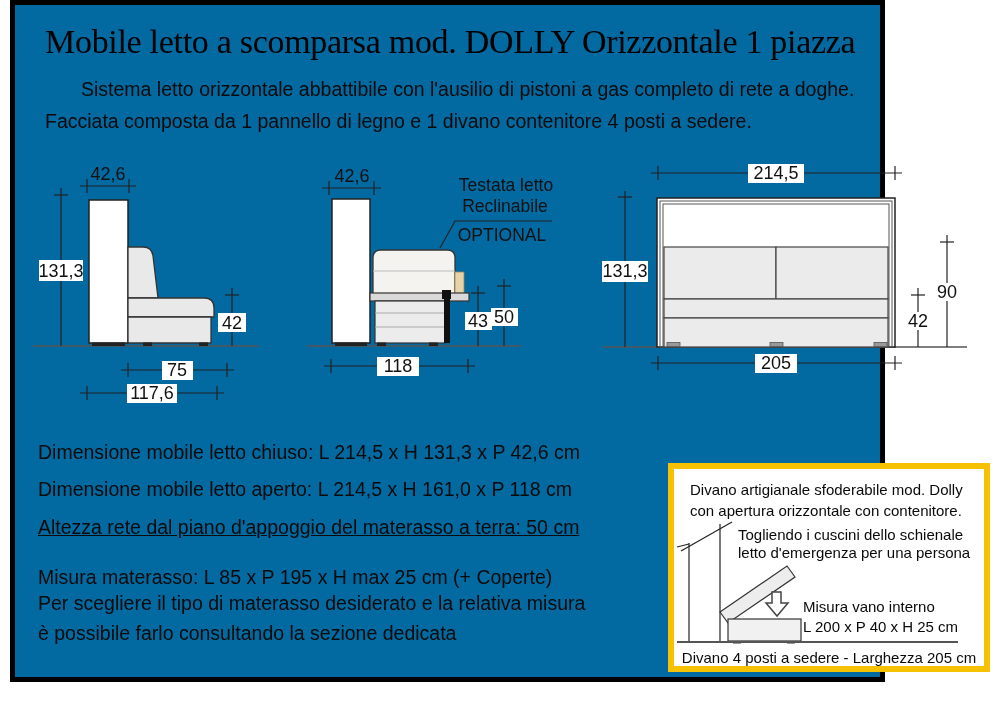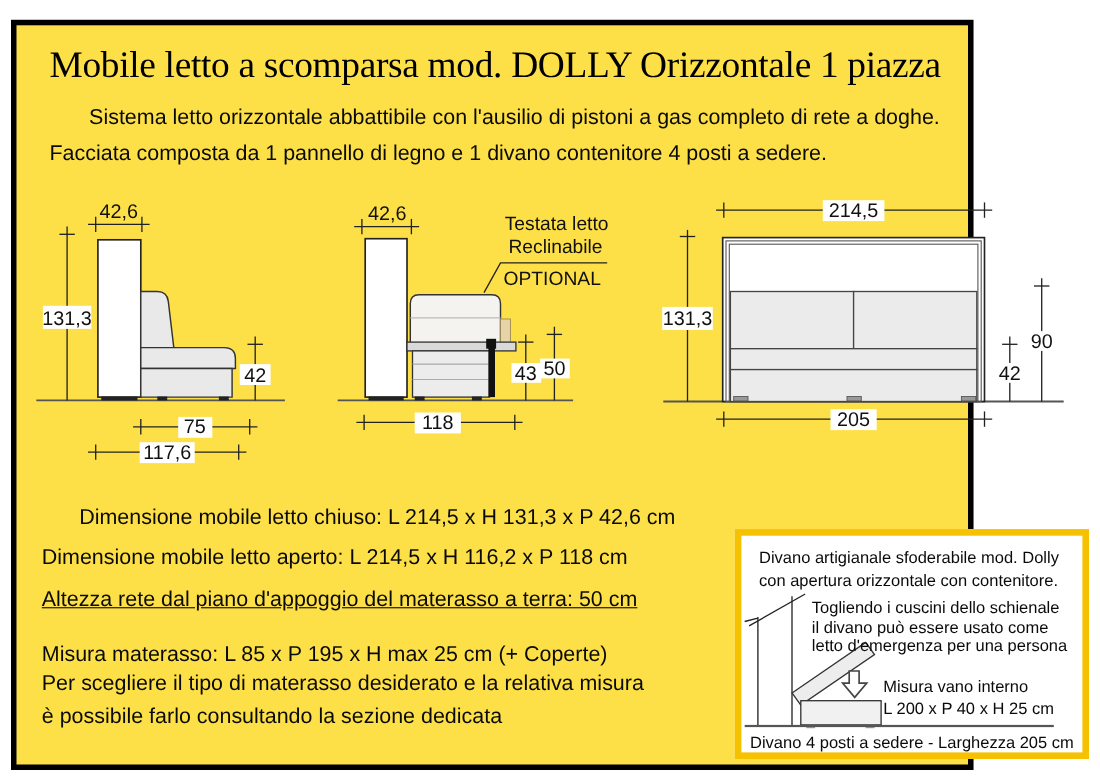--- a/index.html
+++ b/index.html
@@ -1,19 +1,19 @@
 <!DOCTYPE html>
 <html><head>
 <meta charset="utf-8">
 <style>
   html,body{margin:0;padding:0;background:#fff;}
   .page{position:relative;width:1000px;height:712px;background:#fff;overflow:hidden;
         font-family:"Liberation Sans",sans-serif;color:#000;}
-  .frame{position:absolute;left:10px;top:18px;width:875px;height:682px;
-         border:5px solid #000;box-sizing:border-box;background:#fde047;}
+  .frame{position:absolute;left:10px;top:0;width:875px;height:682px;
+         border:5px solid #000;box-sizing:border-box;background:#0369a1;}
   .abs{position:absolute;}
   .title{left:30px;top:18px;font-family:"Liberation Serif",serif;font-size:34px;
          font-weight:normal;white-space:nowrap;letter-spacing:-0.3px;}
   .intro{left:30px;font-size:19.5px;white-space:nowrap;color:#0a0a0a;}
   .spec{left:23px;font-size:19.5px;white-space:nowrap;color:#0a0a0a;}
   svg{position:absolute;overflow:visible;}
   .dim-text{font-family:"Liberation Sans",sans-serif;font-size:18px;fill:#111;}
   .note-text{font-family:"Liberation Sans",sans-serif;font-size:17.5px;fill:#111;}
   .ln{stroke:#222;stroke-width:1.2;fill:none;}
   .ground{stroke:#555;stroke-width:1.6;fill:none;}
@@ -162,22 +162,22 @@
         <text class="dim-text" x="913" y="326" text-anchor="middle" dominant-baseline="central">42</text>
 
         <line class="ln" x1="646" y1="368" x2="897" y2="368"></line>
         <line class="ln" x1="653" y1="361" x2="653" y2="375"></line>
         <line class="ln" x1="890" y1="361" x2="890" y2="375"></line>
         <rect x="750" y="359" width="42" height="19" fill="#fff"></rect>
         <text class="dim-text" x="771" y="368" text-anchor="middle" dominant-baseline="central">205</text>
       </g>
     </svg>
 
-    <div class="abs spec" style="top:436px;margin-left:34px;">Dimensione mobile letto chiuso: L 214,5 x H 131,3 x P 42,6 cm</div>
-    <div class="abs spec" style="top:473px;">Dimensione mobile letto aperto: L 214,5 x H 116,2 x P 118 cm</div>
+    <div class="abs spec" style="top:436px;">Dimensione mobile letto chiuso: L 214,5 x H 131,3 x P 42,6 cm</div>
+    <div class="abs spec" style="top:473px;">Dimensione mobile letto aperto: L 214,5 x H 161,0 x P 118 cm</div>
     <div class="abs spec" style="top:511px;text-decoration:underline;">Altezza rete dal piano d'appoggio del materasso a terra: 50 cm</div>
     <div class="abs spec" style="top:549px;margin-top:12px;">Misura materasso: L 85 x P 195 x H max 25 cm (+ Coperte)</div>
     <div class="abs spec" style="top:587px;">Per scegliere il tipo di materasso desiderato e la relativa misura</div>
     <div class="abs spec" style="top:617px;">è possibile farlo consultando la sezione dedicata</div>
 
     <div class="abs info-box" style="border-color: rgb(246, 193, 1);">
       <div class="txt heading">
         <div>Divano artigianale sfoderabile mod. Dolly</div>
         <div>con apertura orizzontale con contenitore.</div>
       </div>
@@ -189,21 +189,20 @@
         <line class="ln" x1="714" y1="529" x2="714" y2="646" stroke-width="1.4"></line>
         <polygon points="714,617 781,571 789,582 722,628" fill="#EDEDED" stroke="#333" stroke-width="1.2"></polygon>
         <rect x="722" y="624" width="73" height="22" fill="#F1F1F1" stroke="#333" stroke-width="1.2"></rect>
         <path d="M766,597 h9 v11 h7 l-11,13 -11,-13 h6 z" fill="#ffffff" stroke="#444" stroke-width="1.5"></path>
         <rect x="727" y="646" width="8" height="3" fill="#999"></rect>
         <rect x="781" y="646" width="8" height="3" fill="#999"></rect>
       </svg>
 
       <div class="txt bodytxt">
         <div>Togliendo i cuscini dello schienale</div>
-        <div>il divano può essere usato come</div>
         <div>letto d'emergenza per una persona</div>
       </div>
 
       <div class="txt vano">
         <div>Misura vano interno</div>
         <div>L 200 x P 40 x H 25 cm</div>
       </div>
 
       <div class="box-ground"></div>
 

